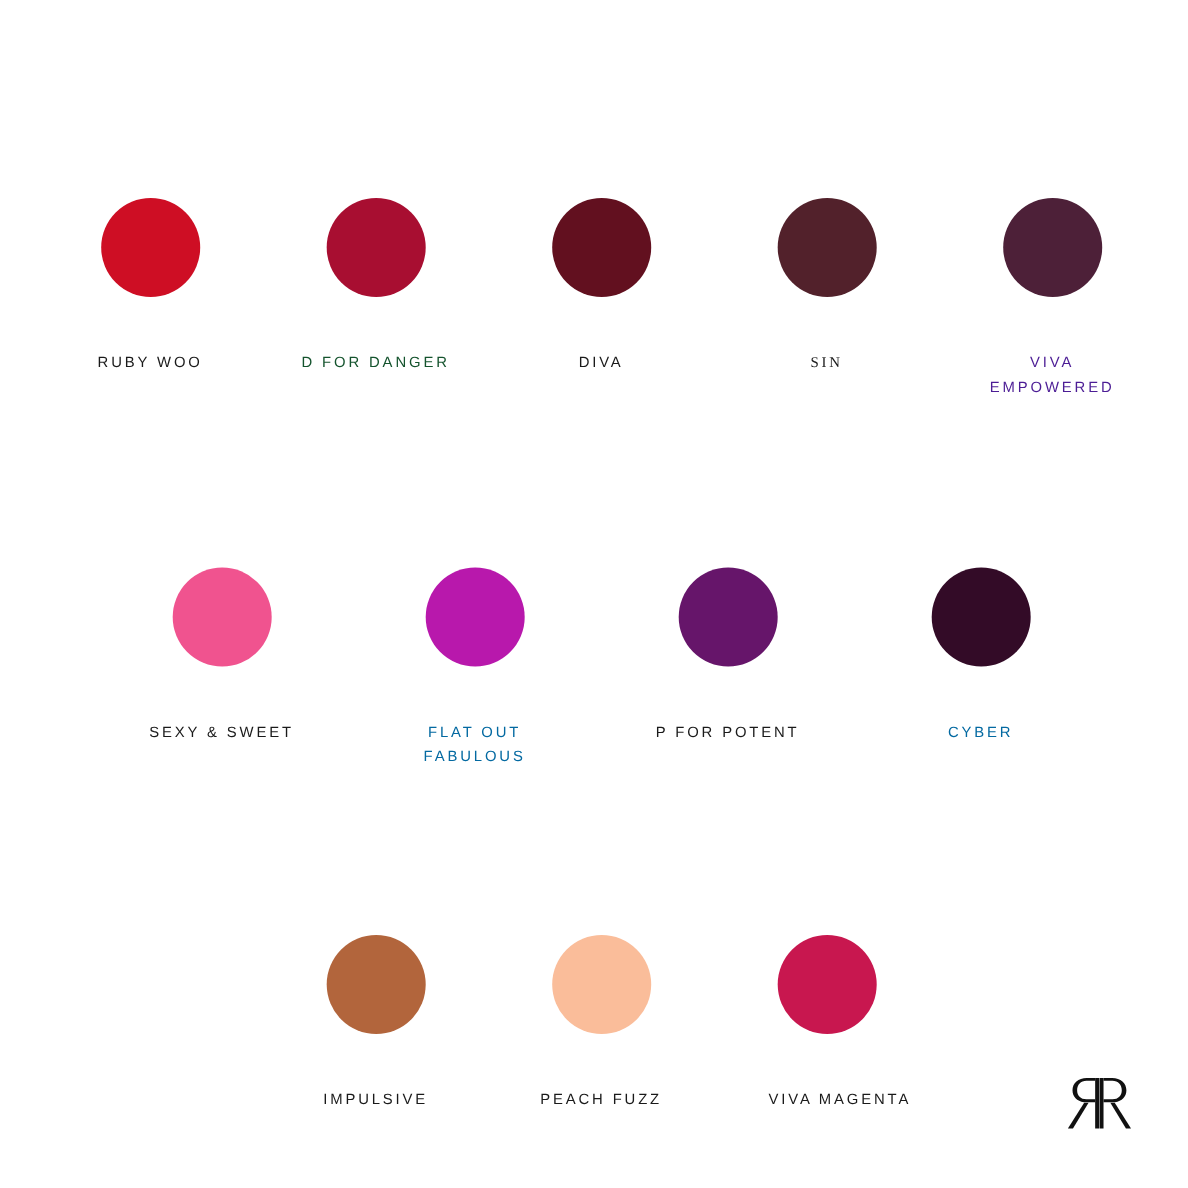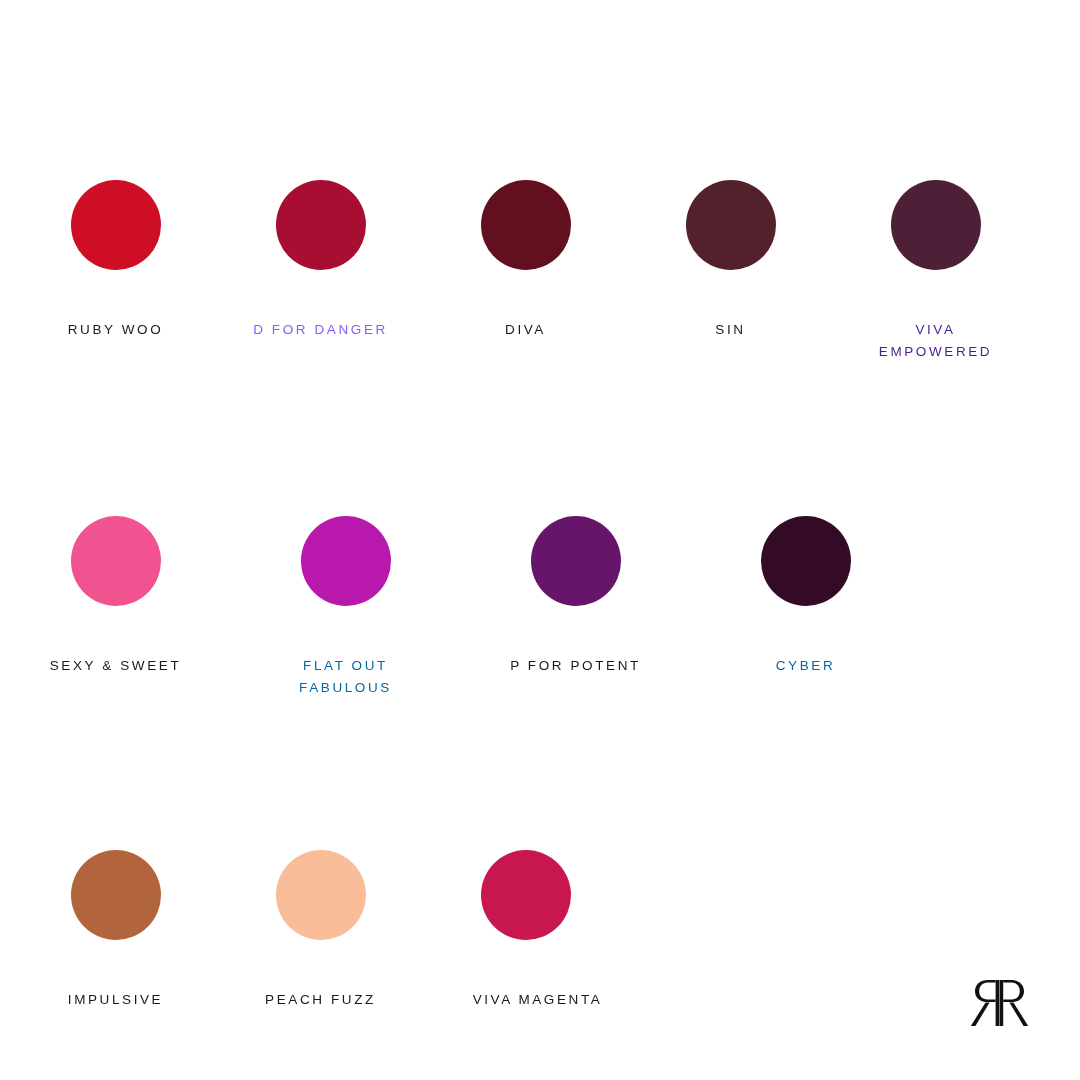--- a/index.html
+++ b/index.html
@@ -38,21 +38,21 @@
 
   
   .swatch {
     width: 205px;
     flex: 0 0 205px;
     display: flex;
     flex-direction: column;
     align-items: center;
   }
   
-  .swatch-row { padding-left: 13px; box-sizing: border-box; }
+  .swatch-row { padding-left: 13px; box-sizing: border-box; justify-content: center; }
 
   .swatch-dot {
     width: 90px;
     height: 90px;
     border-radius: 50%;
     display: block;
   }
 
   .swatch-label {
     margin-top: 49px;
@@ -83,29 +83,29 @@
 
 <div class="palette-board">
 
   <div class="swatch-row row-1">
       <div class="swatch">
         <span class="swatch-dot" style="background-color: rgb(206, 14, 36);"></span>
         <span class="swatch-label" style="color: rgb(26, 26, 26);">RUBY WOO</span>
       </div>
       <div class="swatch">
         <span class="swatch-dot" style="background-color: rgb(168, 14, 49);"></span>
-        <span class="swatch-label" style="color: #8b5cf6;">D FOR DANGER</span>
+        <span class="swatch-label" style="color: #14532d;">D FOR DANGER</span>
       </div>
       <div class="swatch">
         <span class="swatch-dot" style="background-color: rgb(98, 16, 31);"></span>
         <span class="swatch-label" style="color: rgb(26, 26, 26);">DIVA</span>
       </div>
       <div class="swatch">
         <span class="swatch-dot" style="background-color: rgb(82, 33, 43);"></span>
-        <span class="swatch-label" style="color: rgb(26, 26, 26);">SIN</span>
+        <span class="swatch-label" style="color: rgb(26, 26, 26); font-family: Liberation Serif, serif;">SIN</span>
       </div>
       <div class="swatch">
         <span class="swatch-dot" style="background-color: rgb(77, 32, 56);"></span>
         <span class="swatch-label" style="color: #4c1d95;">VIVA
 EMPOWERED</span>
       </div>
     </div>
   <div class="swatch-row row-2">
       <div class="swatch">
         <span class="swatch-dot" style="background-color: rgb(240, 83, 143);"></span>

